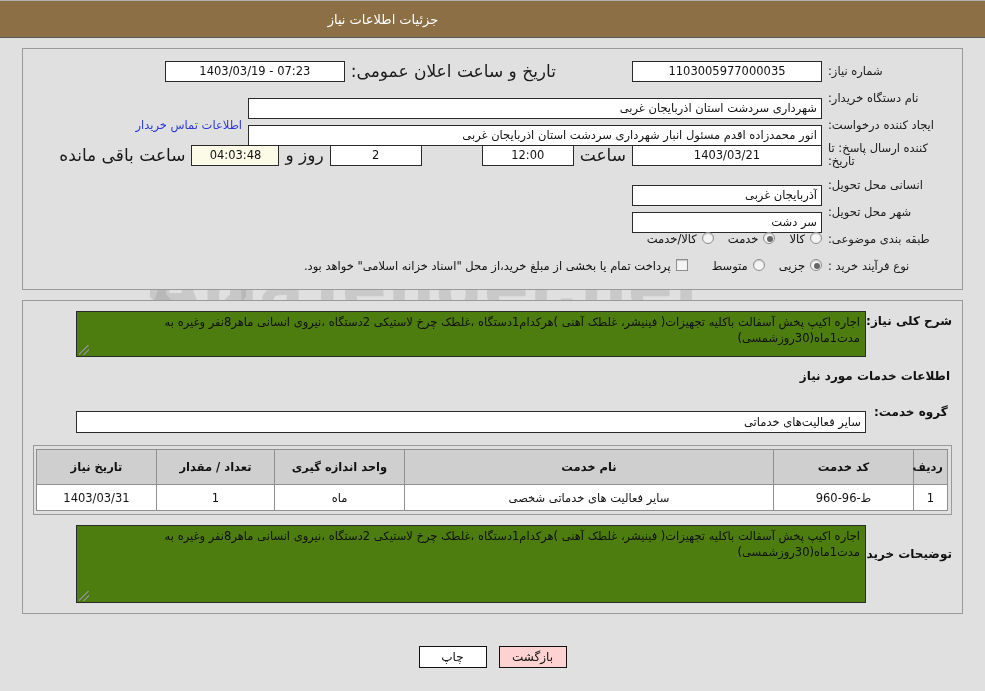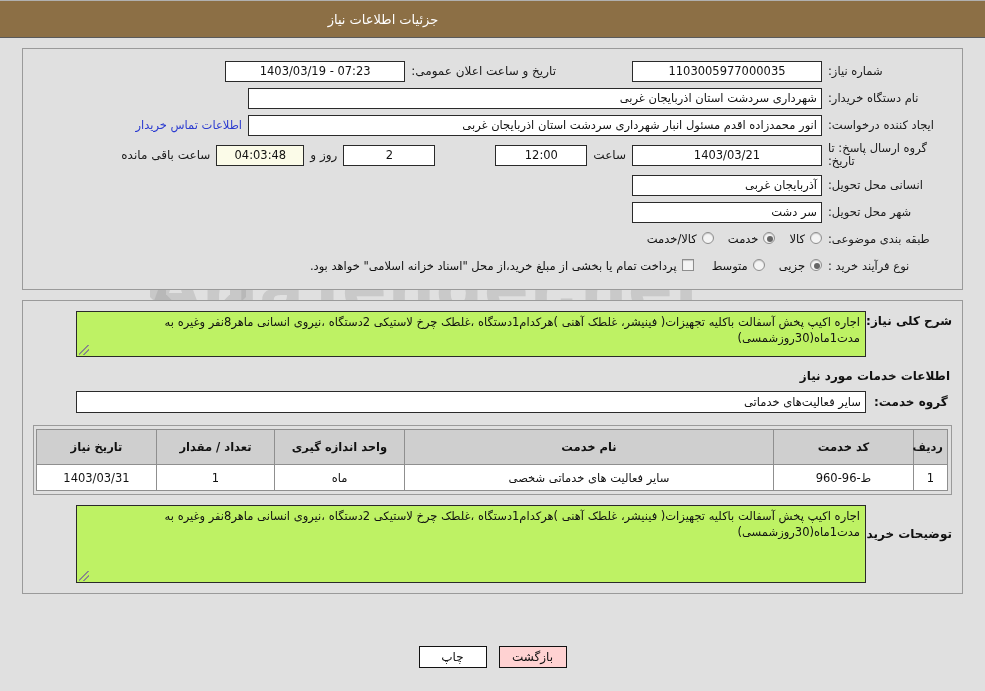--- a/index.html
+++ b/index.html
@@ -123,24 +123,24 @@
     border: 1px solid #2a2a2a;
     height: 21px;
     line-height: 19px;
     font-size: 11.5px;
     color: #111;
     padding: 0 4px;
     text-align: center;
     overflow: hidden;
     white-space: nowrap;
   }
-  .fld.right { text-align: right; }
+  .fld.right { text-align: right; margin-top: 20px; }
   .fld.yellow { background: #fbfbe8; }
   .inline-lbl {
-    font-size: 12px;
+    font-size: 17px;
     color: #1a1a1a;
     padding: 0 6px;
     white-space: nowrap;
   }
   .link {
     font-size: 11.5px;
     color: #2b3bd0;
     text-decoration: none;
     white-space: nowrap;
     padding: 0 6px;
@@ -183,21 +183,21 @@
 
   
   #panel-desc { padding: 10px 10px 10px 10px; }
   .desc-row { display: flex; align-items: flex-start; }
   .desc-lbl {
     font-size: 12px; font-weight: bold; color: #111;
     width: 86px; text-align: left; padding-left: 24px; padding-top: 3px;
     white-space: nowrap;
   }
   .textarea-box {
-    background: #bef264;
+    background: #4d7c0f;
     border: 1px solid #2a2a2a;
     font-size: 11.5px;
     color: #111;
     padding: 2px 5px;
     line-height: 16px;
     text-align: right;
     position: relative;
     overflow: hidden;
   }
   .textarea-box .grip {
@@ -311,21 +311,21 @@
     <div class="fld right" style="width:574px">شهرداری سردشت استان اذربایجان غربی</div>
   </div>
 
   <div class="row">
     <div class="lbl lbl-w">ایجاد کننده درخواست:</div>
     <div class="fld right" style="width:574px">انور محمدزاده اقدم مسئول انبار شهرداری سردشت استان اذربایجان غربی</div>
     <a class="link">اطلاعات تماس خریدار</a>
   </div>
 
   <div class="row" style="height:30px">
-    <div class="lbl lbl-w" style="line-height:13px;white-space:normal">گروه ارسال پاسخ: تا تاریخ:</div>
+    <div class="lbl lbl-w" style="line-height:13px;white-space:normal">کننده ارسال پاسخ: تا تاریخ:</div>
     <div class="fld" style="width:190px">1403/03/21</div>
     <div class="inline-lbl">ساعت</div>
     <div class="fld" style="width:92px">12:00</div>
     <div class="fld" style="width:92px;margin-right:60px">2</div>
     <div class="inline-lbl">روز و</div>
     <div class="fld yellow" style="width:88px">04:03:48</div>
     <div class="inline-lbl">ساعت باقی مانده</div>
   </div>
 
   <div class="row">
@@ -360,21 +360,21 @@
     <div class="lbl lbl-w">نوع فرآیند خرید :</div>
     <div class="radio-group">
       <div class="radio-item">
         <span class="radio checked"></span>
         <span class="radio-label">جزیی</span>
       </div>
       <div class="radio-item">
         <span class="radio"></span>
         <span class="radio-label">متوسط</span>
       </div>
-      <div class="radio-item" style="margin-right:4px">
+      <div class="radio-item" style="margin-right:10px">
         <span class="chk"></span>
         <span class="radio-label">پرداخت تمام یا بخشی از مبلغ خرید،از محل "اسناد خزانه اسلامی" خواهد بود.</span>
       </div>
     </div>
   </div>
 
 </div>
 
 <div class="panel" id="panel-desc">
 

